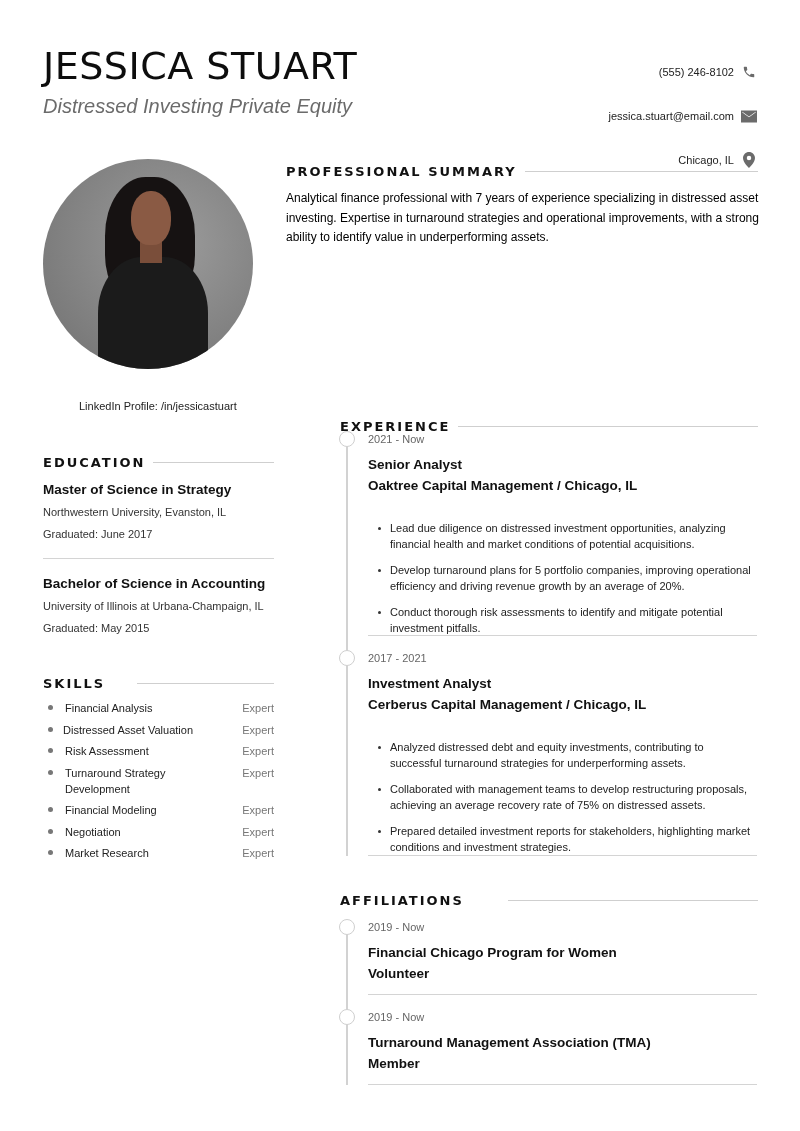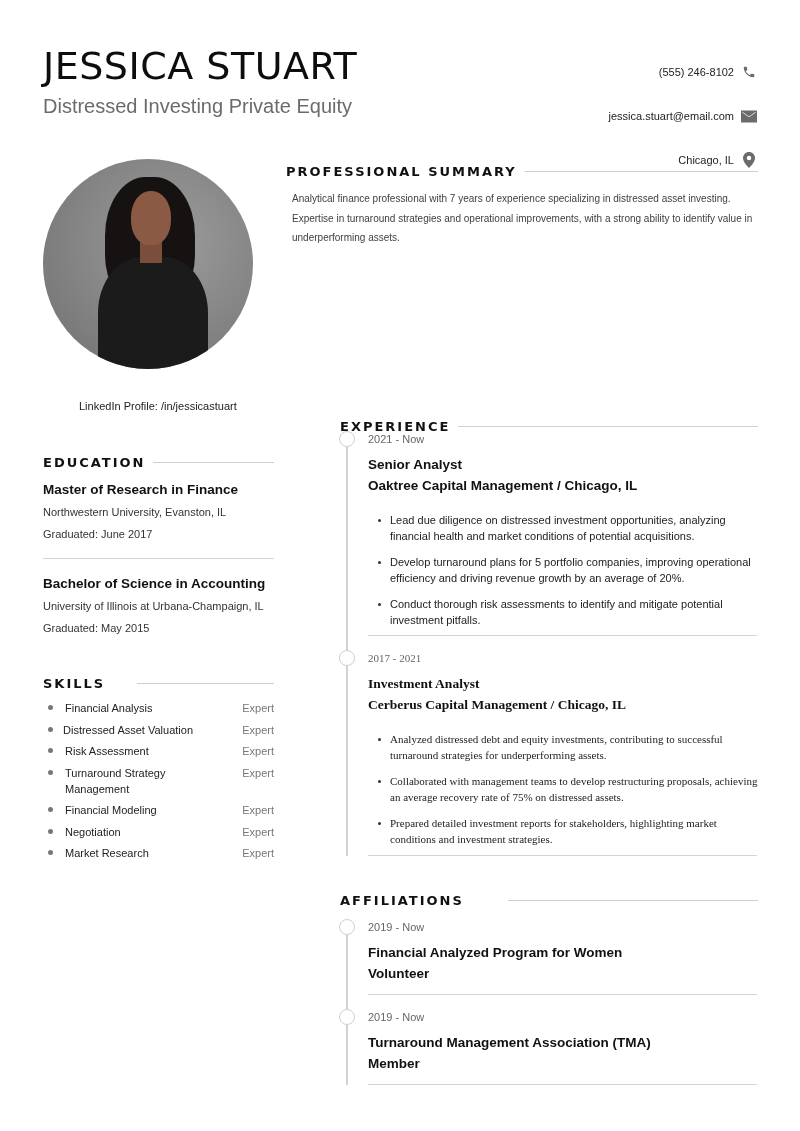--- a/index.html
+++ b/index.html
@@ -2,59 +2,59 @@
 <html><head>
 <meta charset="utf-8">
 <style>
   * { box-sizing: border-box; margin: 0; padding: 0; }
   html, body { width: 800px; height: 1131px; background: #ffffff; }
   body { font-family: "Liberation Sans", sans-serif; color: #1a1a1a; position: relative; overflow: hidden; }
 
   .header-name { position: absolute; left: 43px; top: 44px; font-size: 38px; line-height: 44px; letter-spacing: 0.5px; color: #0d0d0d; font-family: "DejaVu Sans", sans-serif; }
   .header-name .first { font-weight: normal; }
   .header-name .last { font-weight: normal; }
-  .header-title { position: absolute; left: 43px; top: 95px; font-size: 20px; color: #6b6b6b; }
+  .header-title { position: absolute; left: 43px; top: 95px; font-size: 20px; color: #6b6b6b; font-style: italic; }
 
   .contact { position: absolute; right: 43px; top: 40px; text-align: right; }
   .contact-row { display: flex; align-items: center; justify-content: flex-end; height: 24px; margin-bottom: 4px; font-size: 11px; color: #222; margin-top: 20px; }
   .contact-row .ico { width: 16px; height: 16px; margin-left: 7px; display: inline-flex; align-items: center; justify-content: center; }
   .contact-row svg { fill: #6b6b6b; }
 
   .photo { position: absolute; left: 43px; top: 159px; width: 210px; height: 210px; border-radius: 50%; overflow: hidden;
     background: radial-gradient(circle at 60% 40%, #9c9c9c 0%, #8a8a8a 40%, #6f6f6f 100%); }
   .photo .hair { position: absolute; left: 62px; top: 18px; width: 90px; height: 130px; border-radius: 45% 45% 40% 40%; background: #161212; }
   .photo .face { position: absolute; left: 88px; top: 32px; width: 40px; height: 54px; border-radius: 48% 48% 45% 45%; background: #8a5a44; }
   .photo .neck { position: absolute; left: 97px; top: 80px; width: 22px; height: 24px; background: #7a4e3a; }
   .photo .body { position: absolute; left: 55px; top: 98px; width: 110px; height: 140px; border-radius: 40% 40% 0 0; background: #1b1b1b; }
 
   .section-head { position: absolute; display: flex; align-items: center; font-family: "DejaVu Sans", sans-serif; font-weight: bold; font-size: 13px; letter-spacing: 2px; color: #111; }
   .section-head .rule { flex: 1; height: 1px; background: #cfcfcf; margin-left: 8px; }
 
-  .summary-text { position: absolute; left: 292px; top: 189px; width: 475px; font-size: 10px; line-height: 19.5px; color: #404040; }
+  .summary-text { position: absolute; left: 286px; top: 189px; width: 475px; font-size: 12px; line-height: 19.5px; color: #000000; }
 
   .linkedin { position: absolute; left: 43px; top: 400px; font-size: 11px; color: #222; margin-left: 36px; }
 
   .edu { position: absolute; left: 43px; width: 231px; }
   .edu .deg { font-size: 13.5px; font-weight: bold; color: #111; margin-bottom: 8px; }
   .edu .sub { font-size: 11px; color: #333; margin-bottom: 8px; line-height: 14px; }
   .edu-sep { position: absolute; left: 43px; width: 231px; height: 1px; background: #d4d4d4; }
 
   .skills { position: absolute; left: 43px; top: 700px; width: 231px; }
   .skill { display: flex; justify-content: space-between; font-size: 11px; line-height: 16px; margin-bottom: 5.5px; color: #222; }
   .skill .name { display: flex; }
   .skill .dot { width: 5px; height: 5px; border-radius: 50%; background: #777; margin: 5px 12px 0 5px; flex-shrink: 0; }
   .skill .lvl { color: #777; }
 
   .timeline-line { position: absolute; width: 2px; background: #d2d2d2; }
   .tl-circle { position: absolute; width: 16px; height: 16px; border-radius: 50%; border: 1.5px solid #cfcfcf; background: #fff; }
 
   .entry { position: absolute; left: 368px; width: 390px; }
   .entry .date { font-size: 11px; color: #666; margin-bottom: 9px; }
   .entry .role { font-size: 13.5px; font-weight: bold; color: #111; line-height: 21px; }
-  .entry ul { list-style: none; margin-top: 16px; padding-left: 10px; }
+  .entry ul { list-style: none; margin-top: 24px; padding-left: 10px; }
   .entry li { position: relative; font-size: 11px; line-height: 16px; color: #222; padding-left: 12px; margin-bottom: 10px; }
   .entry li::before { content: ""; position: absolute; left: 0; top: 7px; width: 3px; height: 3px; border-radius: 50%; background: #333; }
   .entry-sep { position: absolute; left: 368px; width: 389px; height: 1px; background: #d4d4d4; }
 </style>
 </head>
 <body>
 
 <div class="header-name">
   <span class="first">JESSICA</span>
   <span class="last">STUART</span>
@@ -101,21 +101,21 @@
 </div>
 <div class="summary-text">Analytical finance professional with 7 years of experience specializing in distressed asset investing. Expertise in turnaround strategies and operational improvements, with a strong ability to identify value in underperforming assets.</div>
 
 <div class="linkedin">LinkedIn Profile: /in/jessicastuart</div>
 
 <div class="section-head" style="left:43px; top:455px; width:231px;">
   <span>EDUCATION</span>
   <span class="rule"></span>
 </div>
 <div class="edu" style="top:482px;">
-  <div class="deg">Master of Research in Finance</div>
+  <div class="deg">Master of Science in Strategy</div>
   <div class="sub">Northwestern University, Evanston, IL</div>
   <div class="sub">Graduated: June 2017</div>
 </div>
 <div class="edu-sep" style="top:558px;"></div>
 <div class="edu" style="top:576px;">
   <div class="deg">Bachelor of Science in Accounting</div>
   <div class="sub">University of Illinois at Urbana-Champaign, IL</div>
   <div class="sub">Graduated: May 2015</div>
 </div>
 
@@ -141,21 +141,21 @@
   <div class="skill">
     <div class="name">
         <span class="dot"></span>
         <span>Risk Assessment</span>
       </div>
     <span class="lvl">Expert</span>
   </div>
   <div class="skill">
     <div class="name">
         <span class="dot"></span>
-        <span style="width:120px">Turnaround Strategy Management</span>
+        <span style="width:120px">Turnaround Strategy Development</span>
       </div>
     <span class="lvl">Expert</span>
   </div>
   <div class="skill">
     <div class="name">
         <span class="dot"></span>
         <span>Financial Modeling</span>
       </div>
     <span class="lvl">Expert</span>
   </div>
@@ -187,41 +187,41 @@
   <div class="role">Oaktree Capital Management / Chicago, IL</div>
   <ul>
     <li>Lead due diligence on distressed investment opportunities, analyzing financial health and market conditions of potential acquisitions.</li>
     <li>Develop turnaround plans for 5 portfolio companies, improving operational efficiency and driving revenue growth by an average of 20%.</li>
     <li>Conduct thorough risk assessments to identify and mitigate potential investment pitfalls.</li>
   </ul>
 </div>
 <div class="entry-sep" style="top:635px;"></div>
 
 <div class="tl-circle" style="left:339px; top:650px;"></div>
-<div class="entry" style="top:652px;font-family:Liberation Serif, serif;">
+<div class="entry" style="top:652px;">
   <div class="date">2017 - 2021</div>
   <div class="role">Investment Analyst</div>
   <div class="role">Cerberus Capital Management / Chicago, IL</div>
   <ul>
     <li>Analyzed distressed debt and equity investments, contributing to successful turnaround strategies for underperforming assets.</li>
     <li>Collaborated with management teams to develop restructuring proposals, achieving an average recovery rate of 75% on distressed assets.</li>
     <li>Prepared detailed investment reports for stakeholders, highlighting market conditions and investment strategies.</li>
   </ul>
 </div>
 <div class="entry-sep" style="top:855px;"></div>
 
 <div class="section-head" style="left:340px; top:893px; width:418px;gap:36px;">
   <span>AFFILIATIONS</span>
   <span class="rule"></span>
 </div>
 <div class="timeline-line" style="left:346px; top:927px; height:158px;"></div>
 <div class="tl-circle" style="left:339px; top:919px;"></div>
 <div class="entry" style="top:921px;">
   <div class="date">2019 - Now</div>
-  <div class="role">Financial Analyzed Program for Women</div>
+  <div class="role">Financial Chicago Program for Women</div>
   <div class="role">Volunteer</div>
 </div>
 <div class="entry-sep" style="top:994px;"></div>
 
 <div class="tl-circle" style="left:339px; top:1009px;"></div>
 <div class="entry" style="top:1011px;">
   <div class="date">2019 - Now</div>
   <div class="role">Turnaround Management Association (TMA)</div>
   <div class="role">Member</div>
 </div>

